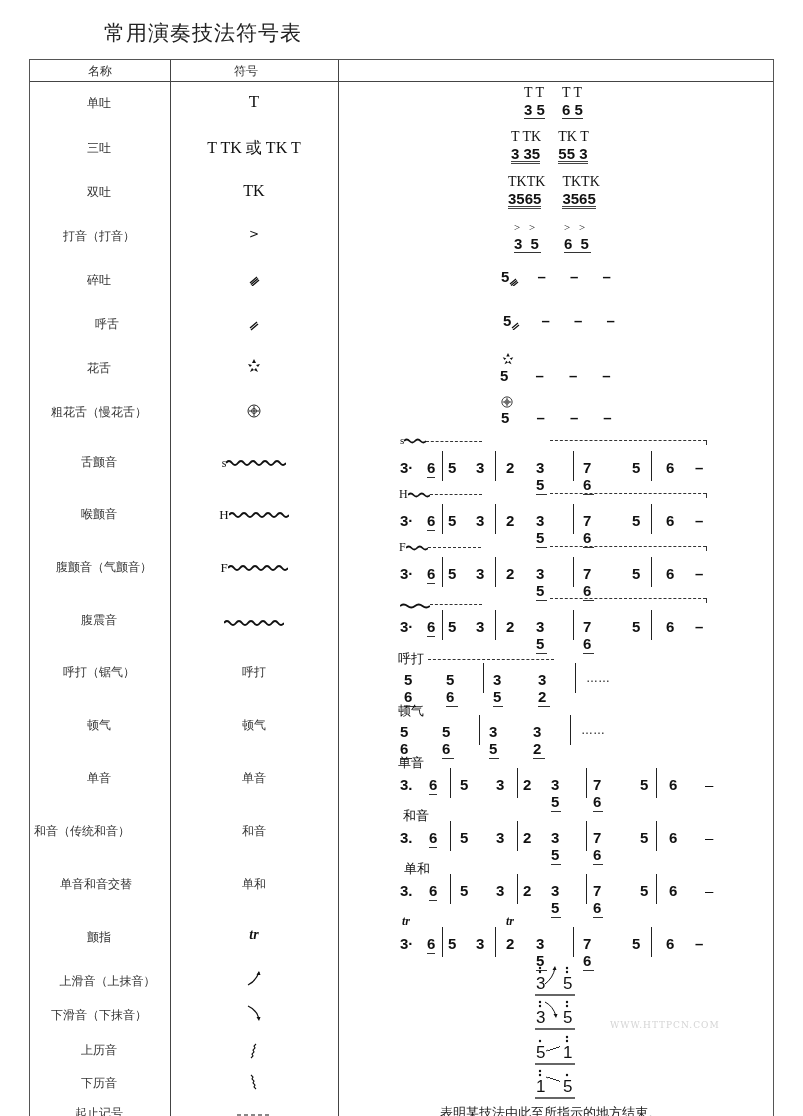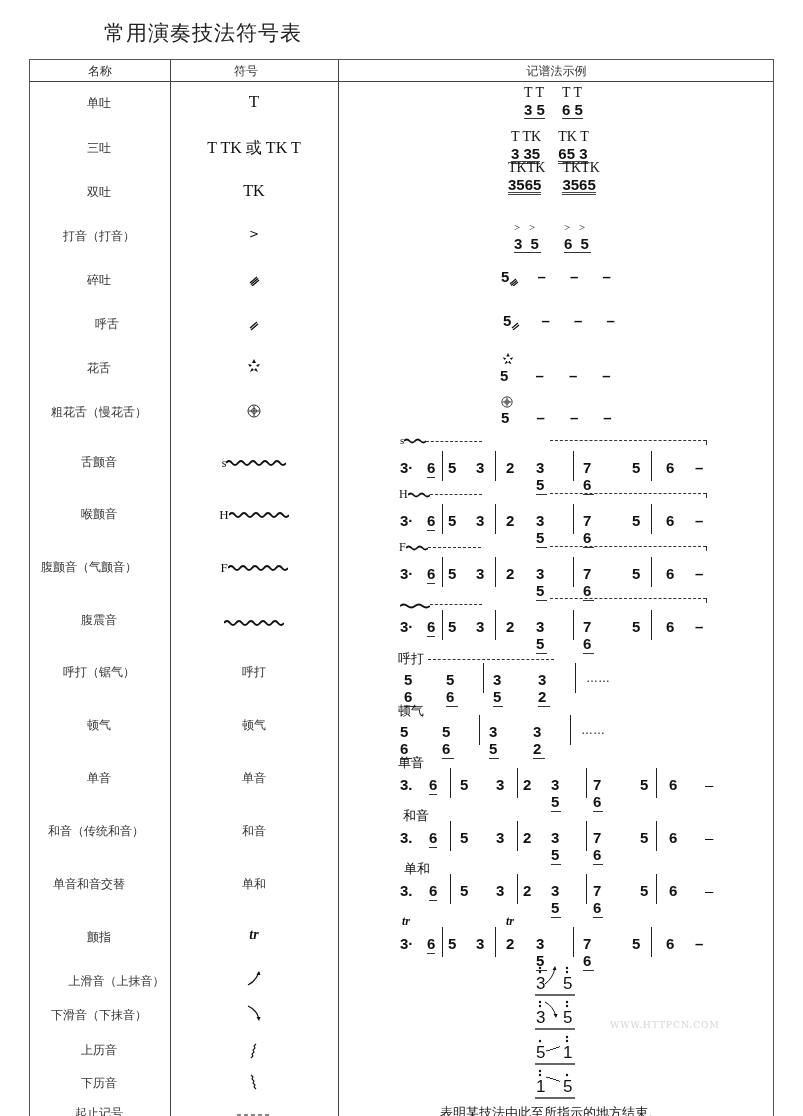--- a/index.html
+++ b/index.html
@@ -34,44 +34,43 @@
 
 <div class="title">常用演奏技法符号表</div>
 
 <div class="tbl">
   <div class="vline" style="left:140px"></div>
   <div class="vline" style="left:308px"></div>
   <div class="hline" style="top:21px"></div>
 
   <div class="hdr" style="left:0;width:140px">名称</div>
   <div class="hdr" style="left:132px;width:168px">符号</div>
-  <div class="hdr" style="left:308px;width:437px">记谱法示例</div>
 </div>
 
 <div id="names"></div>
 
 <div class="cell" style="left:29px;width:140px;top:95px">单吐</div>
 <div class="cell" style="left:29px;width:140px;top:140px">三吐</div>
 <div class="cell" style="left:29px;width:140px;top:184px">双吐</div>
 <div class="cell" style="left:29px;width:140px;top:228px">打音（打音）</div>
 <div class="cell" style="left:29px;width:140px;top:272px">碎吐</div>
 <div class="cell" style="left:29px;width:156px;top:316px">呼舌</div>
 <div class="cell" style="left:29px;width:140px;top:360px">花舌</div>
 <div class="cell" style="left:29px;width:140px;top:404px">粗花舌（慢花舌）</div>
 <div class="cell" style="left:29px;width:140px;top:454px">舌颤音</div>
 <div class="cell" style="left:29px;width:140px;top:506px">喉颤音</div>
-<div class="cell" style="left:19px;width:140px;top:559px">腹颤音（气颤音）</div>
+<div class="cell" style="left:34px;width:140px;top:559px">腹颤音（气颤音）</div>
 <div class="cell" style="left:29px;width:140px;top:612px">腹震音</div>
 <div class="cell" style="left:29px;width:140px;top:664px">呼打（锯气）</div>
 <div class="cell" style="left:29px;width:140px;top:717px">顿气</div>
 <div class="cell" style="left:29px;width:140px;top:770px">单音</div>
-<div class="cell" style="left:26px;width:140px;top:823px">和音（传统和音）</div>
-<div class="cell" style="left:19px;width:140px;top:876px">单音和音交替</div>
+<div class="cell" style="left:12px;width:140px;top:823px">和音（传统和音）</div>
+<div class="cell" style="left:26px;width:140px;top:876px">单音和音交替</div>
 <div class="cell" style="left:29px;width:140px;top:929px">颤指</div>
-<div class="cell" style="left:38px;width:157px;top:973px">上滑音（上抹音）</div>
+<div class="cell" style="left:29px;width:157px;top:973px">上滑音（上抹音）</div>
 <div class="cell" style="left:29px;width:140px;top:1007px">下滑音（下抹音）</div>
 <div class="cell" style="left:29px;width:140px;top:1042px">上历音</div>
 <div class="cell" style="left:29px;width:140px;top:1075px">下历音</div>
 <div class="cell" style="left:29px;width:140px;top:1105px">起止记号</div>
 
 <div class="sym serif" style="left:170px;width:168px;top:92px;font-size:17px">T</div>
 <div class="sym serif" style="left:170px;width:168px;top:138px;font-size:16px">T TK 或 TK T</div>
 <div class="sym serif" style="left:170px;width:168px;top:182px;font-size:16px">TK</div>
 <div class="sym" style="left:170px;width:168px;top:227px;font-size:12px">&gt;</div>
 <div class="sym" style="left:170px;width:168px;top:271px">
@@ -166,23 +165,23 @@
       <path d="M1 2 H33 V8" fill="none" stroke="#111" stroke-width="1.1" stroke-dasharray="4 3"></path>
     </svg>
 </div>
 
 <div class="ex" style="left:518px;top:86px">
   <span class="tkblock"><span class="top">T T</span><span class="bot ul">3 5</span></span>
   <span class="tkblock"><span class="top">T T</span><span class="bot ul">6 5</span></span>
 </div>
 <div class="ex" style="left:505px;top:130px">
   <span class="tkblock"><span class="top">T TK</span><span class="bot ul2">3 35</span></span>
-  <span class="tkblock"><span class="top">TK T</span><span class="bot ul2">65 3</span></span>
-</div>
-<div class="ex" style="left:502px;top:161px">
+  <span class="tkblock"><span class="top">TK T</span><span class="bot ul2">55 3</span></span>
+</div>
+<div class="ex" style="left:502px;top:175px">
   <span class="tkblock"><span class="top">TKTK</span><span class="bot ul2">3565</span></span>
   <span class="tkblock"><span class="top">TKTK</span><span class="bot ul2">3565</span></span>
 </div>
 <div class="ex" style="left:508px;top:220px">
   <span class="tkblock"><span class="top" style="font-size:11px;letter-spacing:3px">&gt; &gt;</span><span class="bot ul" style="letter-spacing:2px">3 5</span></span>
   <span class="tkblock" style="margin-left:12px"><span class="top" style="font-size:11px;letter-spacing:3px">&gt; &gt;</span><span class="bot ul" style="letter-spacing:2px">6 5</span></span>
 </div>
 
 <div class="ex n" style="left:501px;top:268px">
   <span>5</span><svg width="10" height="10" viewBox="0 0 10 10" style="vertical-align:-4px">

